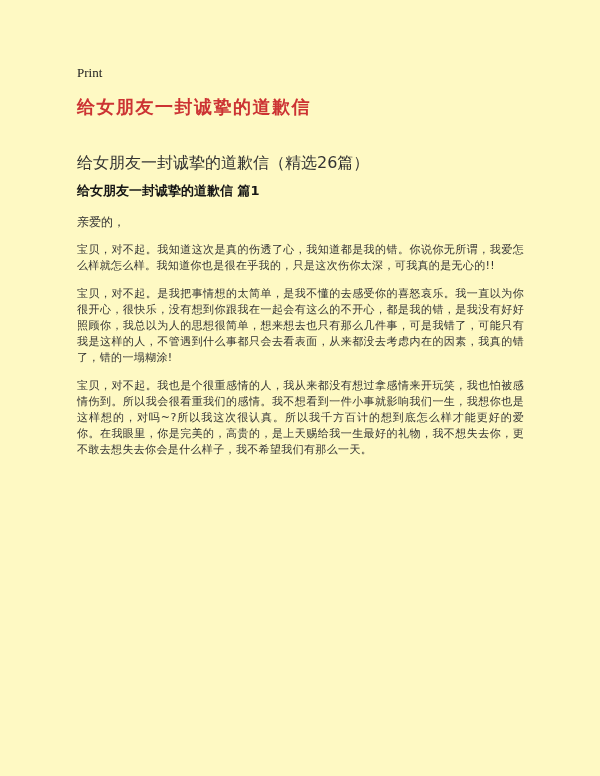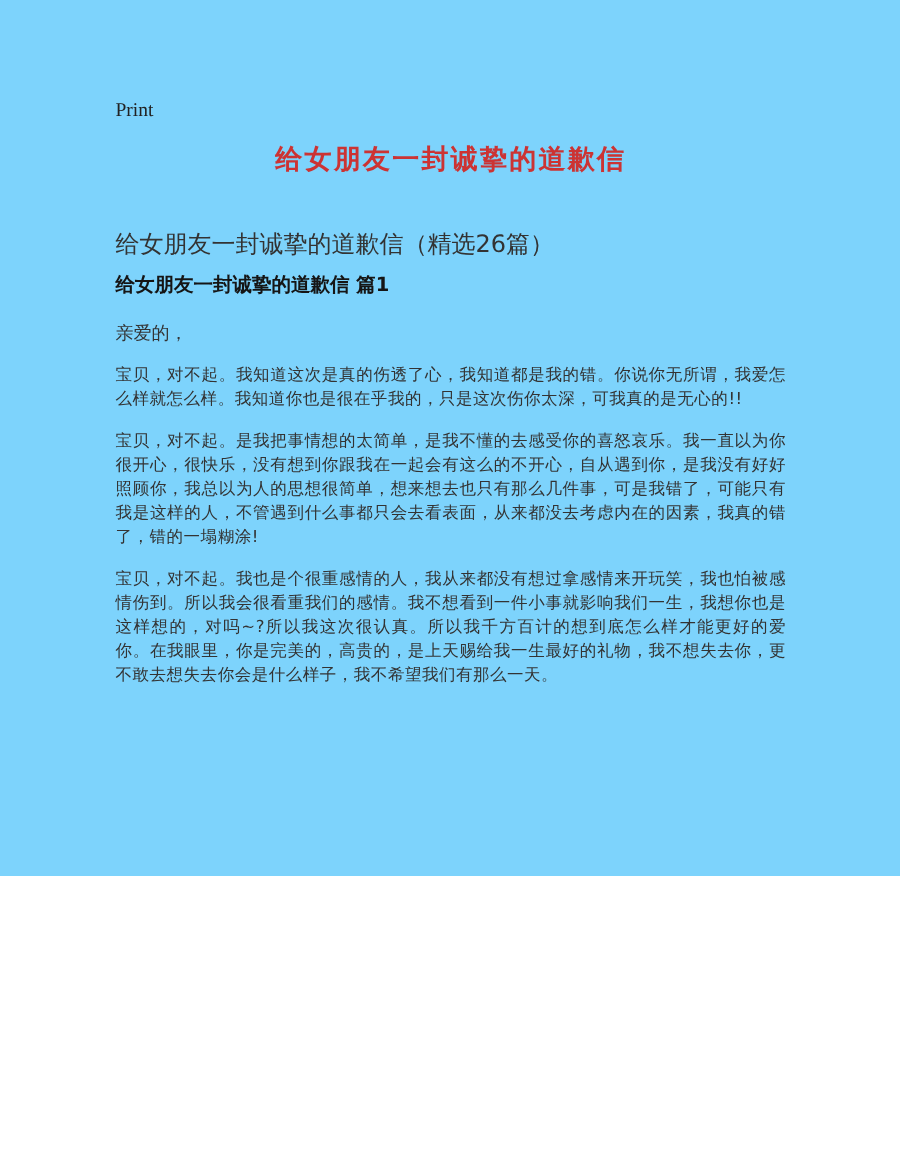--- a/index.html
+++ b/index.html
@@ -1,37 +1,36 @@
 <!DOCTYPE html>
 <html><head>
 <meta charset="utf-8">
 <style>
   html,body{margin:0;padding:0;background:#ffffff;}
   .page{
     position:relative;
-    width:600px;height:584px;
-    background:#7dd3fc;
+    width:600px;height:776px;
+    background:#fef9c3;
     box-sizing:border-box;
     padding:66px 76px 0 77px;
     overflow:hidden;
     font-family:"DejaVu Sans",sans-serif;
     color:#333333;
   }
   .print-link{
     font-family:"Liberation Serif",serif;
     font-size:13px;
     color:#222222;
     cursor:pointer;
     line-height:14px;
   }
   .doc-title{
     font-size:18px;
     font-weight:bold;
     color:#cc3333;
-    text-align:center;
     margin:15px 0 0 0;
     letter-spacing:1.5px;
     line-height:24px;
   }
   .doc-subtitle{
     font-size:16px;
     color:#333333;
     margin-top:36px;
     line-height:15px;
   }
@@ -66,16 +65,16 @@
 
   <h1 class="doc-title">给女朋友一封诚挚的道歉信</h1>
 
   <div class="doc-subtitle">给女朋友一封诚挚的道歉信（精选26篇）</div>
 
   <div class="section-heading">给女朋友一封诚挚的道歉信 篇1</div>
 
   <div class="salutation">亲爱的，</div>
 
   <p class="letter-par">宝贝，对不起。我知道这次是真的伤透了心，我知道都是我的错。你说你无所谓，我爱怎么样就怎么样。我知道你也是很在乎我的，只是这次伤你太深，可我真的是无心的!!</p>
-  <p class="letter-par">宝贝，对不起。是我把事情想的太简单，是我不懂的去感受你的喜怒哀乐。我一直以为你很开心，很快乐，没有想到你跟我在一起会有这么的不开心，自从遇到你，是我没有好好照顾你，我总以为人的思想很简单，想来想去也只有那么几件事，可是我错了，可能只有我是这样的人，不管遇到什么事都只会去看表面，从来都没去考虑内在的因素，我真的错了，错的一塌糊涂!</p>
+  <p class="letter-par">宝贝，对不起。是我把事情想的太简单，是我不懂的去感受你的喜怒哀乐。我一直以为你很开心，很快乐，没有想到你跟我在一起会有这么的不开心，都是我的错，是我没有好好照顾你，我总以为人的思想很简单，想来想去也只有那么几件事，可是我错了，可能只有我是这样的人，不管遇到什么事都只会去看表面，从来都没去考虑内在的因素，我真的错了，错的一塌糊涂!</p>
   <p class="letter-par">宝贝，对不起。我也是个很重感情的人，我从来都没有想过拿感情来开玩笑，我也怕被感情伤到。所以我会很看重我们的感情。我不想看到一件小事就影响我们一生，我想你也是这样想的，对吗~?所以我这次很认真。所以我千方百计的想到底怎么样才能更好的爱你。在我眼里，你是完美的，高贵的，是上天赐给我一生最好的礼物，我不想失去你，更不敢去想失去你会是什么样子，我不希望我们有那么一天。</p>
 
 </div>
 
 </body></html>

